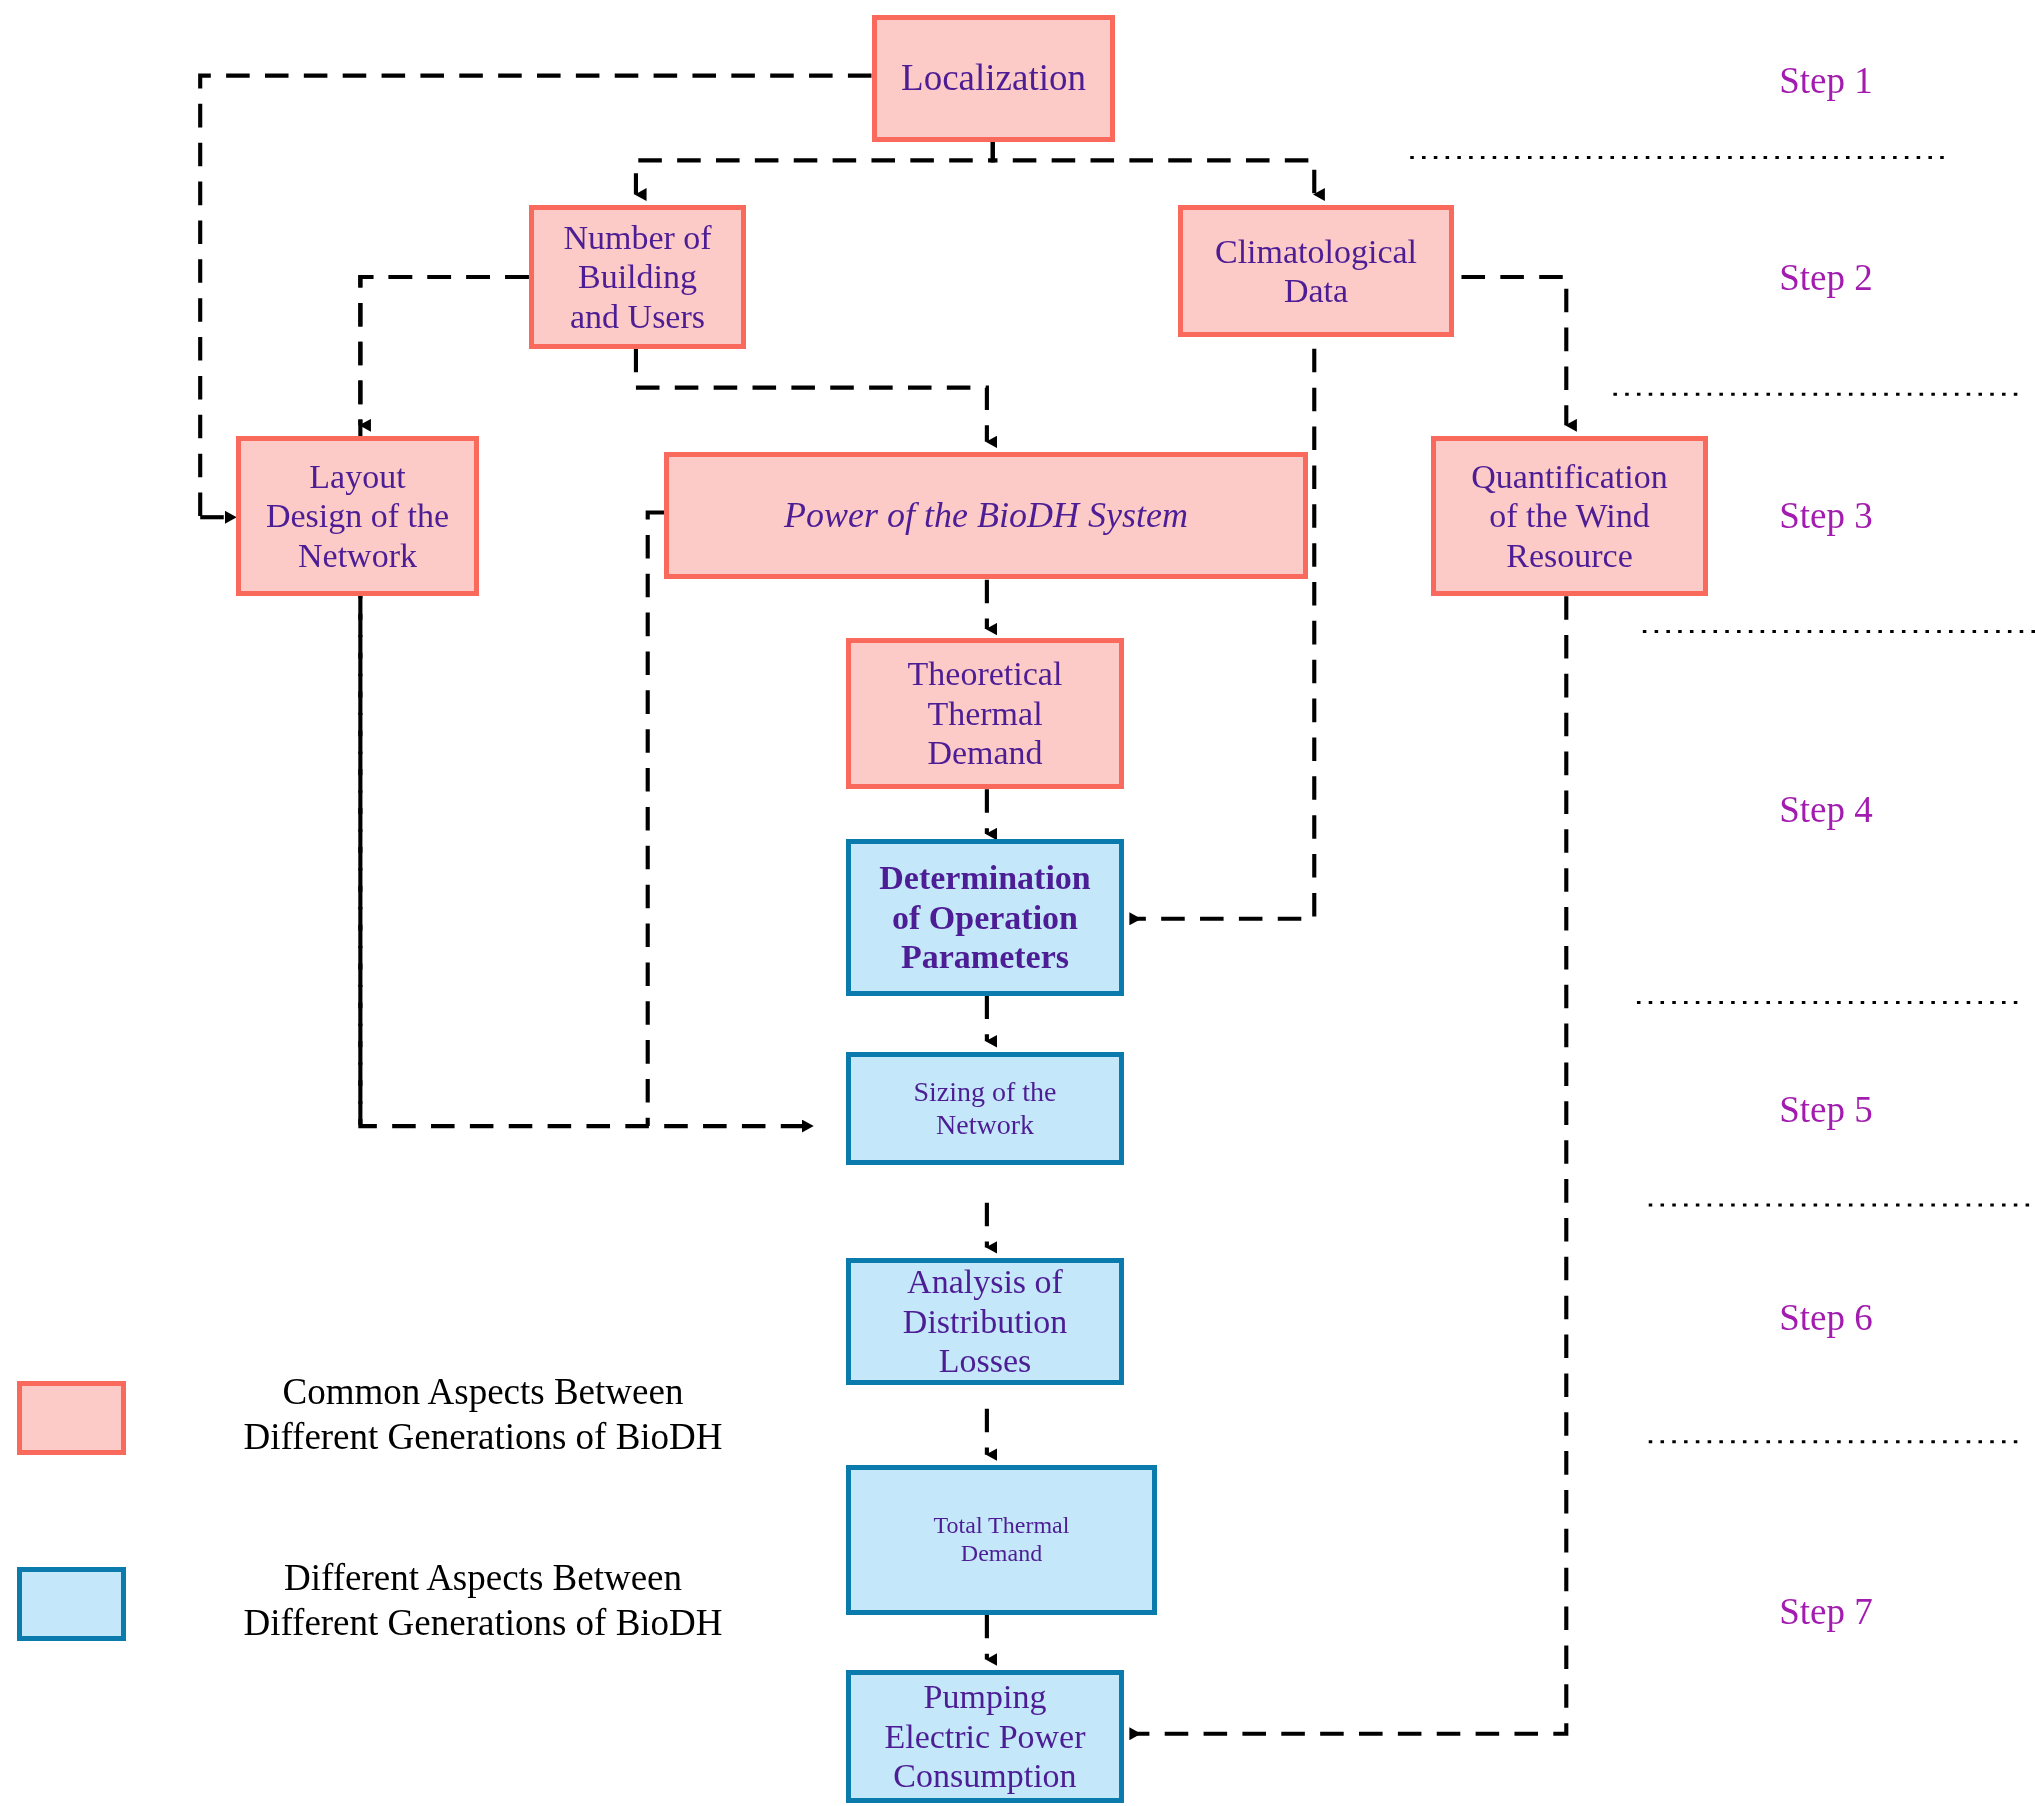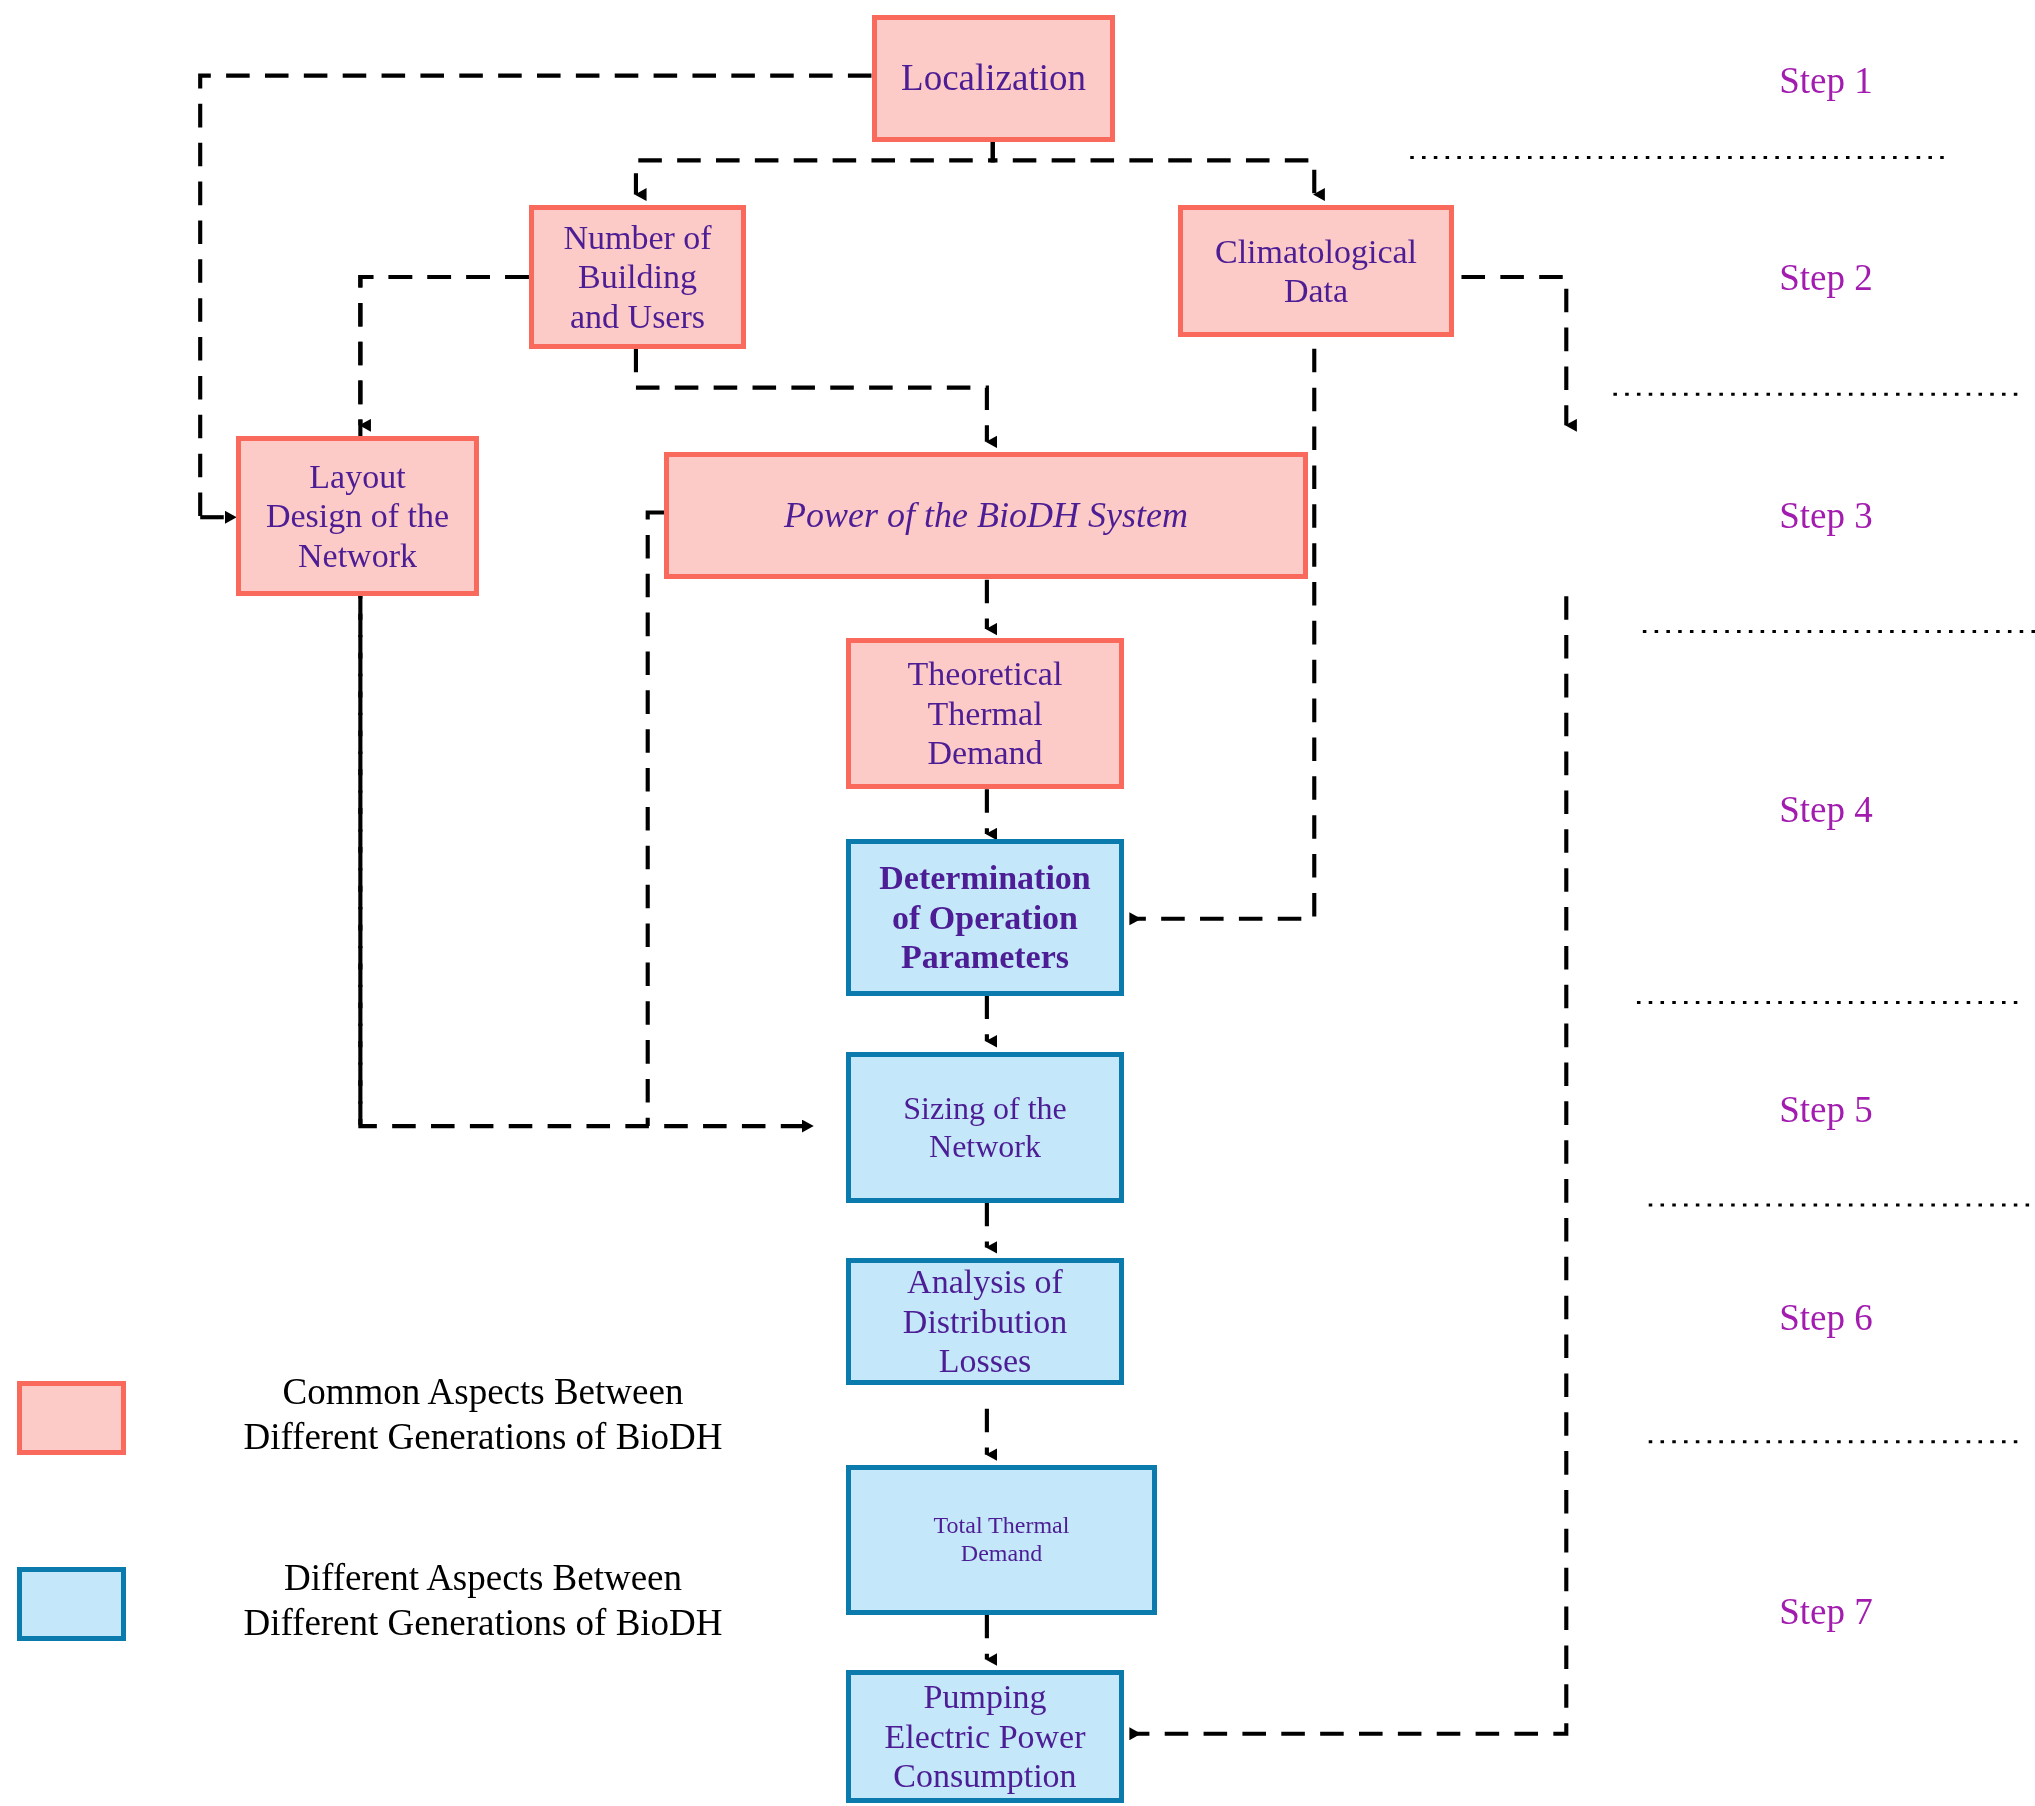--- a/index.html
+++ b/index.html
@@ -127,30 +127,33 @@
   </div>
 
   <div class="node red" style="left:236px; top:436px; width:243px; height:160px; font-size:34px;">
     <span>Layout<br>Design of the<br>Network</span>
   </div>
 
   <div class="node red" style="left:664px; top:452px; width:644px; height:127px; font-size:36px;font-style:italic;">
     <span>Power of the BioDH System</span>
   </div>
 
+  <div class="node red" style="left:1431px; top:436px; width:277px; height:160px; font-size:34px;">
+    <span>Quantification<br>of the Wind<br>Resource</span>
+  </div>
 
   <div class="node red" style="left:846px; top:638px; width:278px; height:151px; font-size:34px;">
     <span>Theoretical<br>Thermal<br>Demand</span>
   </div>
 
   <div class="node blue" style="left:846px; top:839px; width:278px; height:157px; font-size:34px;font-weight:bold;">
     <span>Determination<br>of Operation<br>Parameters</span>
   </div>
 
-  <div class="node blue" style="left:846px; top:1052px; width:278px; height:151px; font-size:32px;">
+  <div class="node blue" style="left:846px; top:1052px; width:278px; height:113px; font-size:28px;">
     <span>Sizing of the<br>Network</span>
   </div>
 
   <div class="node blue" style="left:846px; top:1258px; width:278px; height:127px; font-size:34px;">
     <span>Analysis of<br>Distribution<br>Losses</span>
   </div>
 
   <div class="node blue" style="left:846px; top:1465px; width:311px; height:150px; font-size:24px;">
     <span>Total Thermal<br>Demand</span>
   </div>

